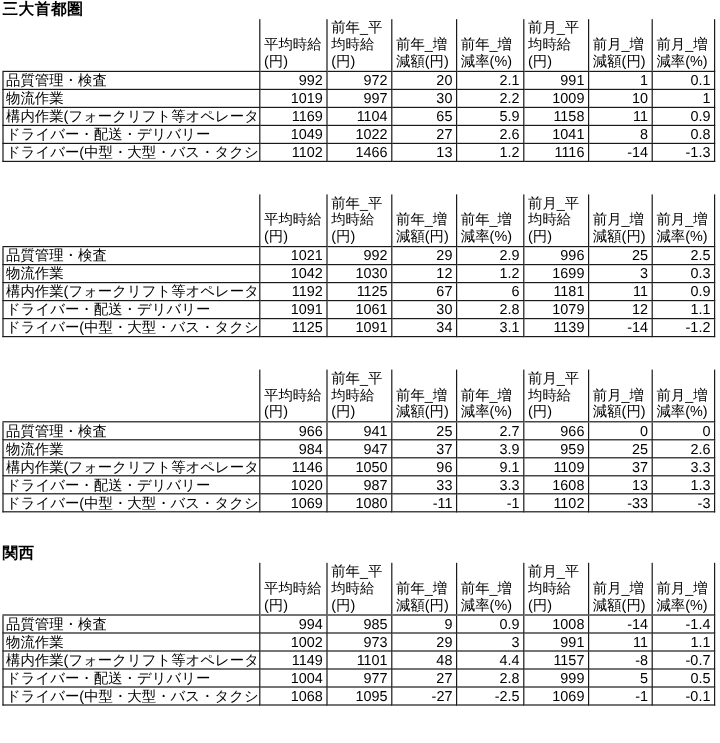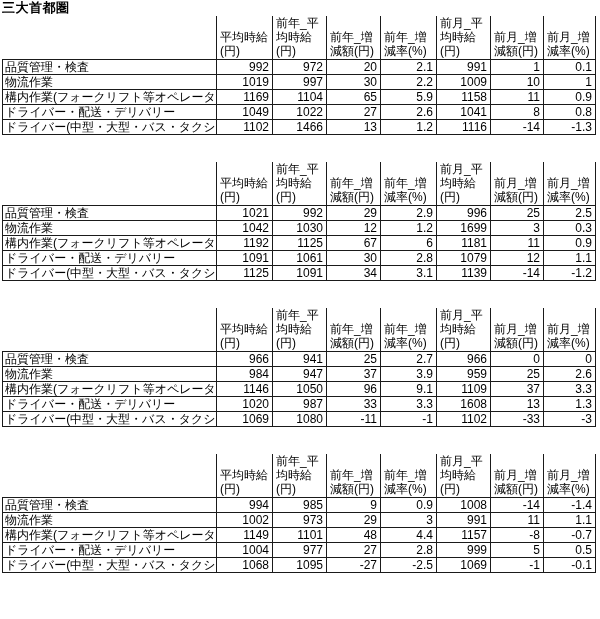--- a/index.html
+++ b/index.html
@@ -362,20 +362,21 @@
             <td class="num">-1</td>
             <td class="num">1102</td>
             <td class="num">-33</td>
             <td class="num">-3</td>
           </tr>
         </tbody>
     </table>
   </section>
 
   <section class="table-block">
+    <div class="table-title">関西</div>
     <table class="wage">
       <colgroup>
           <col style="width: 214px;">
           <col style="width: 56px;">
           <col style="width: 54px;">
           <col style="width: 54px;">
           <col style="width: 56px;">
           <col style="width: 54px;">
           <col style="width: 53px;">
           <col style="width: 52px;">

